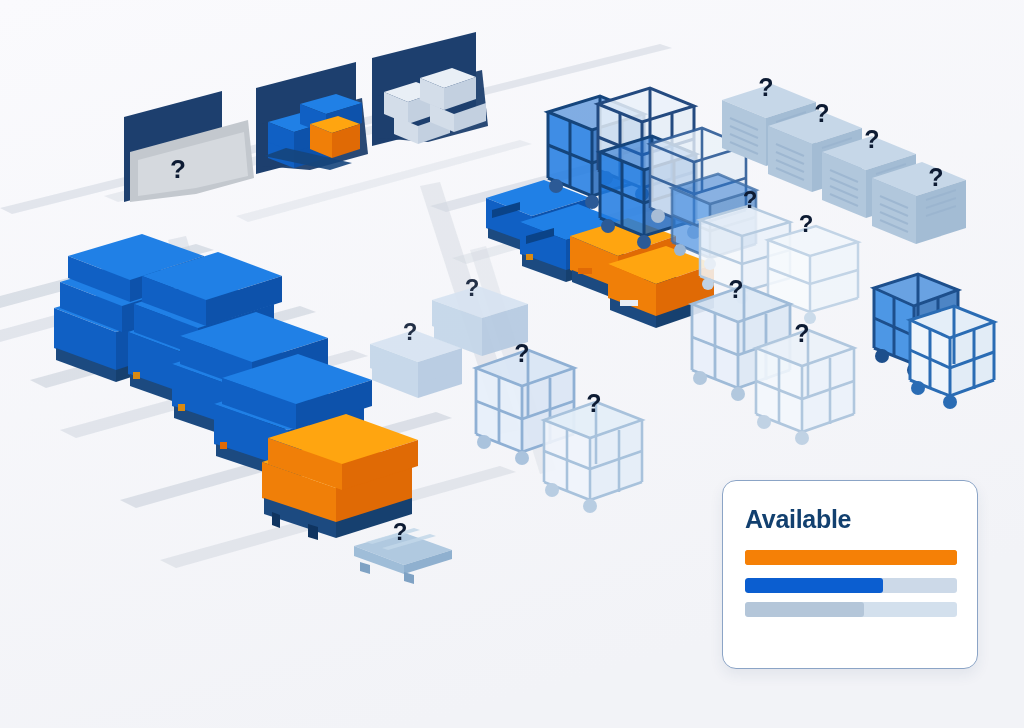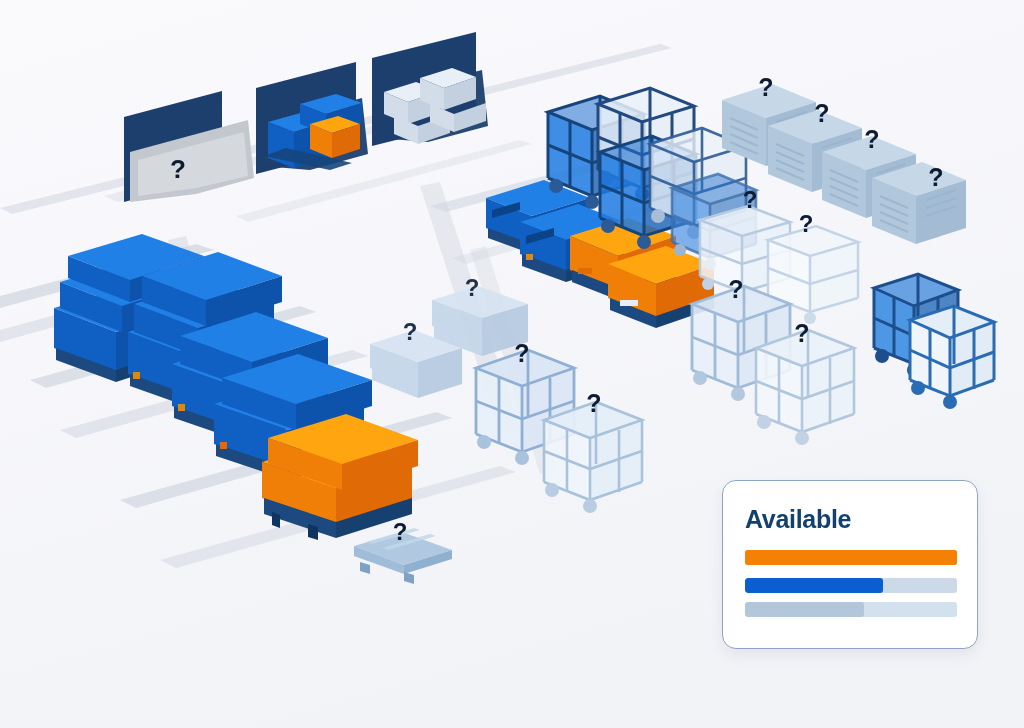--- a/index.html
+++ b/index.html
@@ -9,21 +9,21 @@
     font-family:"Liberation Sans", sans-serif;
     position:relative;
   }
   #scene{position:absolute;inset:0;}
   svg.stage{position:absolute;top:0;left:0;width:1024px;height:728px;}
 
   
   .info-card{
     position:absolute;
     left:722px; top:480px;
-    width:256px; height:169px;
+    width:256px; height:189px;
     background:#ffffff;
     border:1.5px solid #8ba4c6;
     border-radius:14px;
     box-sizing:border-box;
     box-shadow:0 6px 14px rgba(40,60,100,.08);
     padding:20px 22px 0 22px;
   }
   .info-title{
     color:#12406f;
     font-size:25px;

